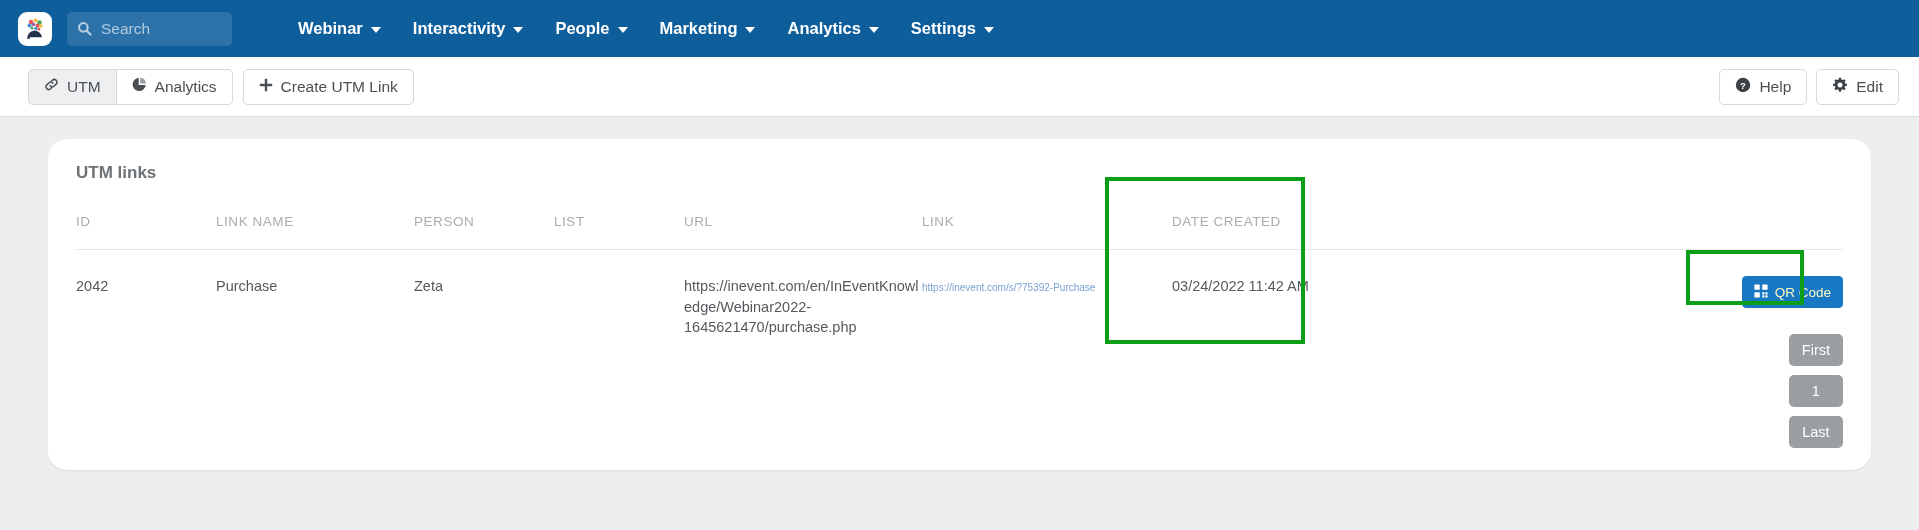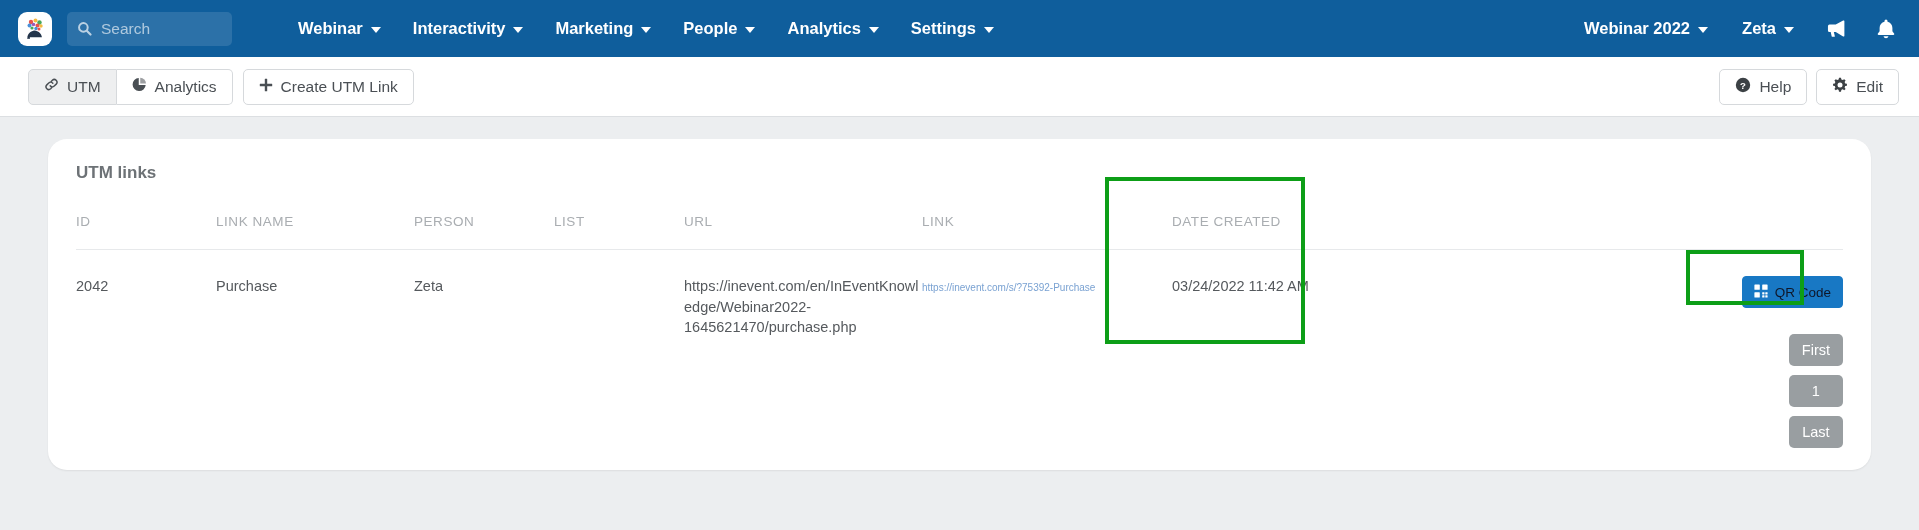--- a/index.html
+++ b/index.html
@@ -194,21 +194,21 @@
     left: 1638px; top: 111px;
     width: 118px; height: 55px;
     border: 4px solid #0d9e17;
     pointer-events: none;
     z-index: 5;
   }
 
   .qr-btn {
     background: #1878c4;
     border: 1px solid #1878c4;
-    color: #0f172a;
+    color: #fef9c3;
     border-radius: 4px;
     height: 32px;
     font-size: 13.5px;
     display: inline-flex;
     align-items: center;
     gap: 7px;
     padding: 0 11px;
     cursor: pointer;
     font-family: "Liberation Sans", sans-serif;
     white-space: nowrap;
@@ -276,58 +276,37 @@
   <div class="nav-main">
     <div class="nav-item">
       <span>Webinar</span>
       <span class="caret"></span>
     </div>
     <div class="nav-item">
       <span>Interactivity</span>
       <span class="caret"></span>
     </div>
     <div class="nav-item">
+      <span>People</span>
+      <span class="caret"></span>
+    </div>
+    <div class="nav-item">
       <span>Marketing</span>
       <span class="caret"></span>
     </div>
     <div class="nav-item">
-      <span>People</span>
-      <span class="caret"></span>
-    </div>
-    <div class="nav-item">
       <span>Analytics</span>
       <span class="caret"></span>
     </div>
     <div class="nav-item">
       <span>Settings</span>
       <span class="caret"></span>
     </div>
   </div>
 
-  <div class="nav-right">
-    <div class="nav-item">
-      <span>Webinar 2022</span>
-      <span class="caret"></span>
-    </div>
-    <div class="nav-item">
-      <span>Zeta</span>
-      <span class="caret"></span>
-    </div>
-    <div class="icon-btn">
-      <svg width="21" height="19" viewBox="0 0 22 20" fill="#ffffff">
-        <path d="M2 7.5 L2 12 a1.6 1.6 0 0 0 1.6 1.6 l1.3 0 l1.0 4.6 a0.8 0.8 0 0 0 0.8 0.6 l1.8 0 a0.7 0.7 0 0 0 0.7 -0.9 l-1.0 -4.3 l2.0 0 L18 18.3 a0.8 0.8 0 0 0 1.3 -0.64 L19.3 2.3 a0.8 0.8 0 0 0 -1.3 -0.62 L10.2 5.9 L3.6 5.9 A1.6 1.6 0 0 0 2 7.5 z"></path>
-      </svg>
-    </div>
-    <div class="icon-btn">
-      <svg width="18" height="20" viewBox="0 0 18 20" fill="#ffffff">
-        <path d="M9 0.6 a1.5 1.5 0 0 0 -1.5 1.5 l0 0.7 C4.6 3.5 2.6 6.0 2.6 9.0 l0 3.2 L0.9 14.6 a0.9 0.9 0 0 0 0.75 1.45 l14.7 0 a0.9 0.9 0 0 0 0.75 -1.45 l-1.7 -2.4 l0 -3.2 c0 -3.0 -2.0 -5.5 -4.9 -6.2 l0 -0.7 A1.5 1.5 0 0 0 9 0.6 z"></path>
-        <path d="M6.5 17.3 a2.6 2.6 0 0 0 5.0 0 z"></path>
-      </svg>
-    </div>
-  </div>
 </div>
 
 <div class="toolbar">
   <div class="btn-group">
     <button class="btn active">
       <span>
         <svg width="15" height="15" viewBox="0 0 16 16" fill="none" stroke="#4a4f54" stroke-width="1.55" stroke-linecap="round">
           <path d="M6.6 9.4 a2.9 2.9 0 0 0 4.3 0.3 l2.1 -2.1 a2.9 2.9 0 0 0 -4.1 -4.1 l-1.2 1.2"></path>
           <path d="M9.4 6.6 a2.9 2.9 0 0 0 -4.3 -0.3 l-2.1 2.1 a2.9 2.9 0 0 0 4.1 4.1 l1.2 -1.2"></path>
         </svg>

